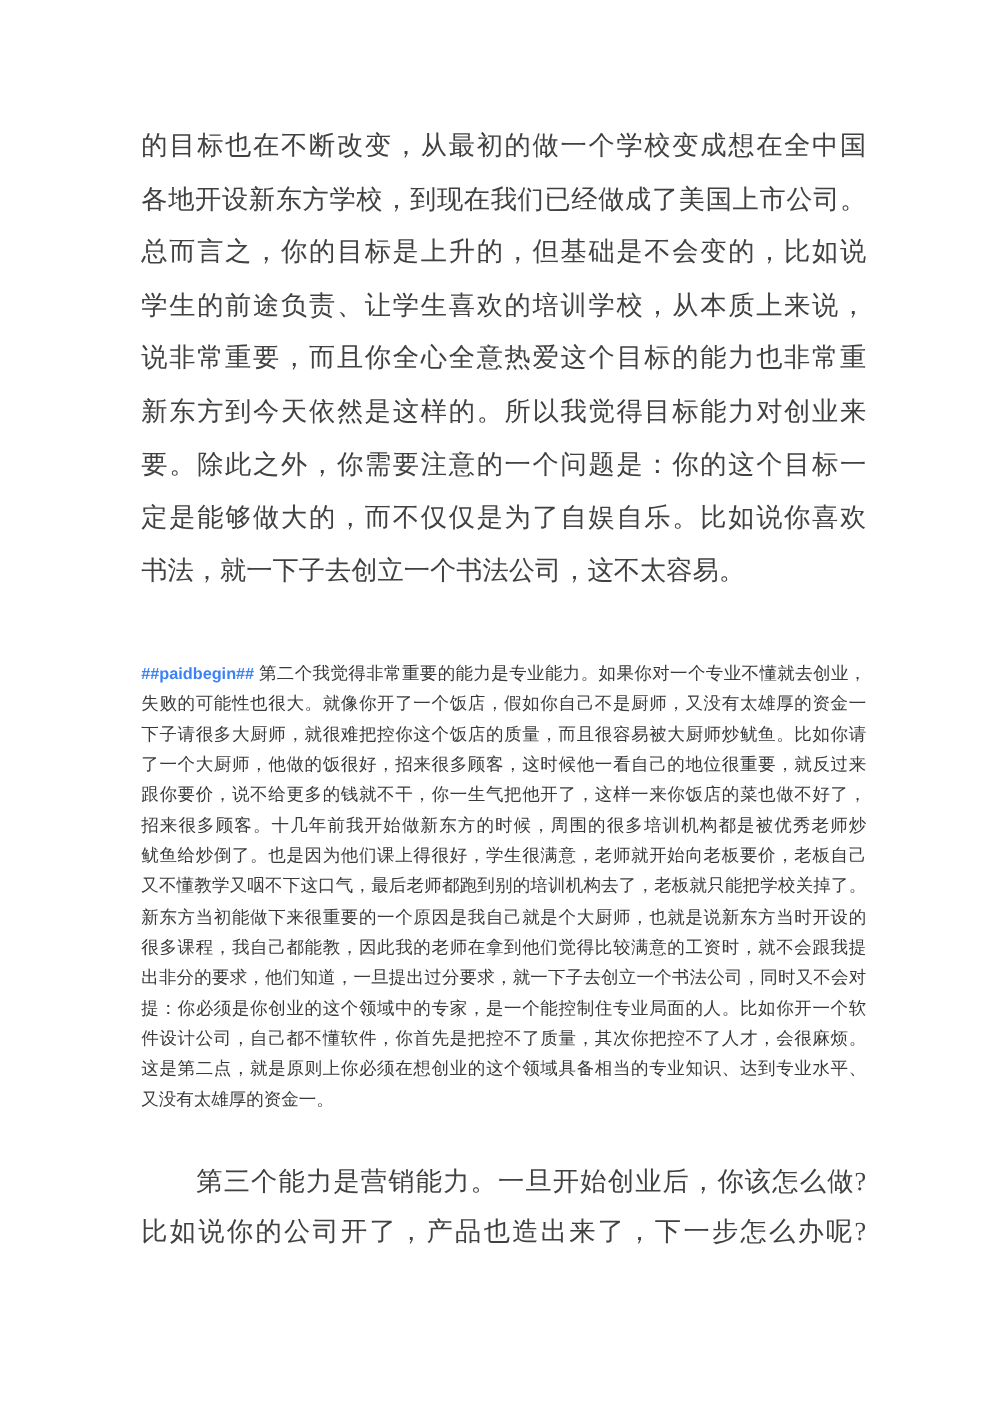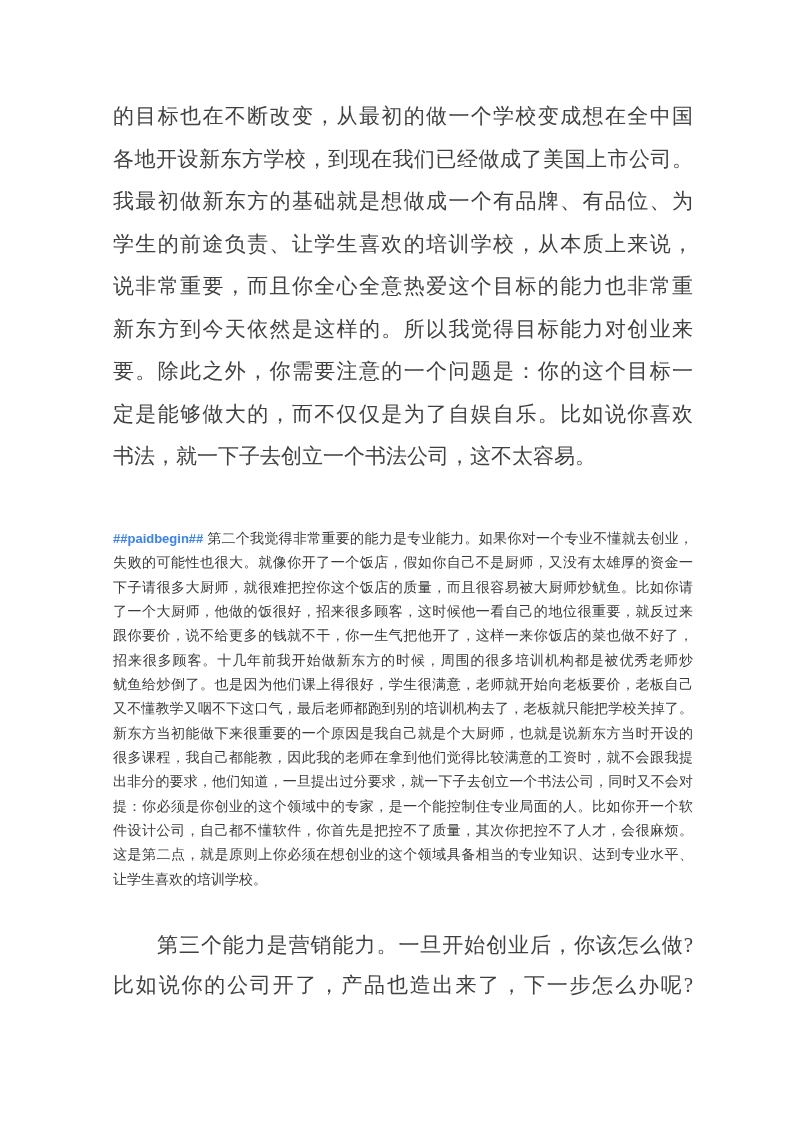--- a/index.html
+++ b/index.html
@@ -61,21 +61,21 @@
   }
 </style>
 </head>
 <body>
 
 <div class="page">
 
   <div class="textblock large sec1 endleft">
       <div class="tline">的目标也在不断改变，从最初的做一个学校变成想在全中国</div>
       <div class="tline">各地开设新东方学校，到现在我们已经做成了美国上市公司。</div>
-      <div class="tline">我最初做新东方的基础就是想做成一个有品牌、有品位、为</div>
+      <div class="tline">总而言之，你的目标是上升的，但基础是不会变的，比如说</div>
       <div class="tline">学生的前途负责、让学生喜欢的培训学校，从本质上来说，</div>
       <div class="tline">说非常重要，而且你全心全意热爱这个目标的能力也非常重</div>
       <div class="tline">新东方到今天依然是这样的。所以我觉得目标能力对创业来</div>
       <div class="tline">要。除此之外，你需要注意的一个问题是：你的这个目标一</div>
       <div class="tline">定是能够做大的，而不仅仅是为了自娱自乐。比如说你喜欢</div>
       <div class="tline">书法，就一下子去创立一个书法公司，这不太容易。</div>
     </div>
 
   <div class="textblock small sec2">
     <div class="tline">
@@ -89,21 +89,21 @@
         <div class="tline">跟你要价，说不给更多的钱就不干，你一生气把他开了，这样一来你饭店的菜也做不好了，</div>
         <div class="tline">招来很多顾客。十几年前我开始做新东方的时候，周围的很多培训机构都是被优秀老师炒</div>
         <div class="tline">鱿鱼给炒倒了。也是因为他们课上得很好，学生很满意，老师就开始向老板要价，老板自己</div>
         <div class="tline">又不懂教学又咽不下这口气，最后老师都跑到别的培训机构去了，老板就只能把学校关掉了。</div>
         <div class="tline">新东方当初能做下来很重要的一个原因是我自己就是个大厨师，也就是说新东方当时开设的</div>
         <div class="tline">很多课程，我自己都能教，因此我的老师在拿到他们觉得比较满意的工资时，就不会跟我提</div>
         <div class="tline">出非分的要求，他们知道，一旦提出过分要求，就一下子去创立一个书法公司，同时又不会对</div>
         <div class="tline">提：你必须是你创业的这个领域中的专家，是一个能控制住专业局面的人。比如你开一个软</div>
         <div class="tline">件设计公司，自己都不懂软件，你首先是把控不了质量，其次你把控不了人才，会很麻烦。</div>
         <div class="tline">这是第二点，就是原则上你必须在想创业的这个领域具备相当的专业知识、达到专业水平、</div>
-        <div class="tline">让学生喜欢的培训学校。</div>
+        <div class="tline">又没有太雄厚的资金一。</div>
       </div>
   </div>
 
   <div class="textblock large sec3">
       <div class="tline">第三个能力是营销能力。一旦开始创业后，你该怎么做?</div>
       <div class="tline">比如说你的公司开了，产品也造出来了，下一步怎么办呢?</div>
     </div>
 
 </div>
 

